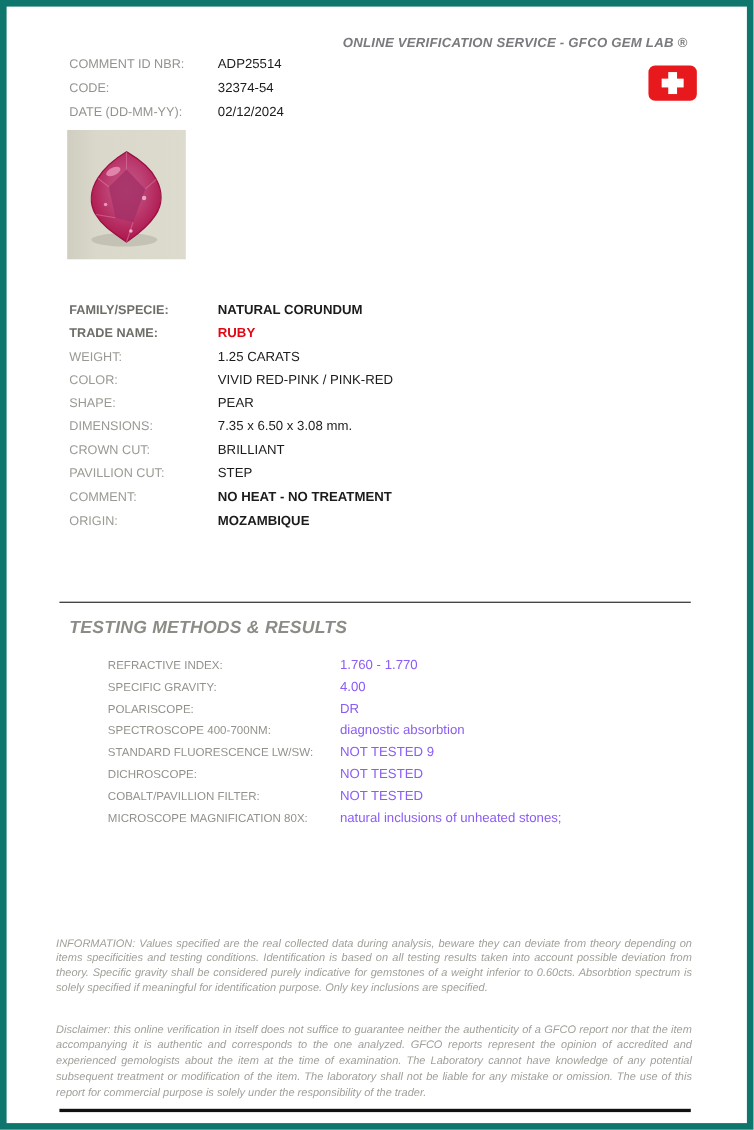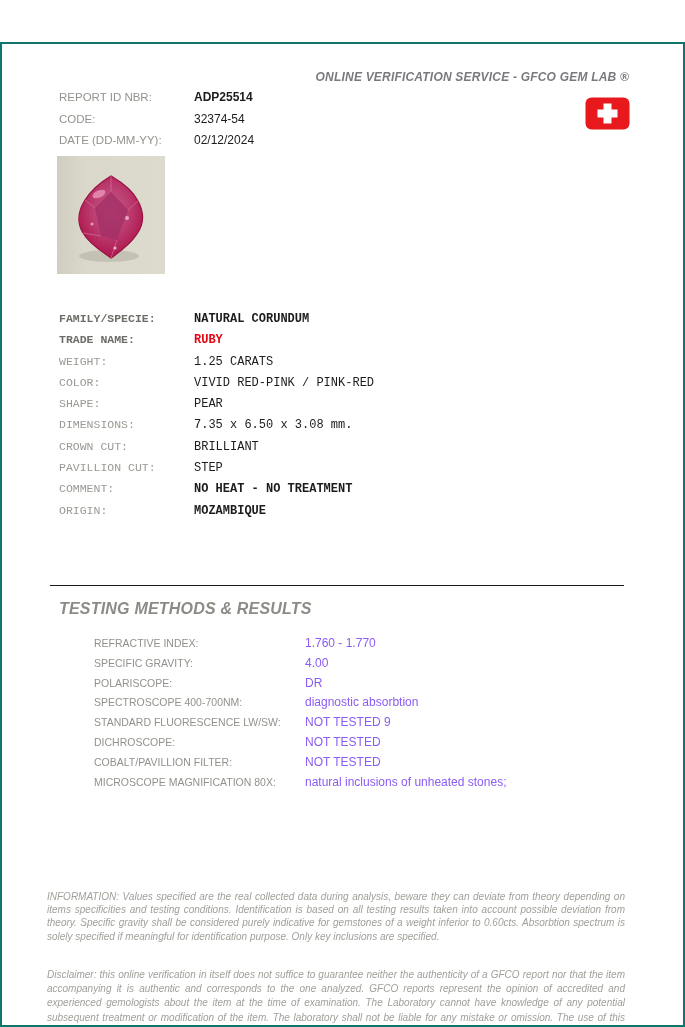--- a/index.html
+++ b/index.html
@@ -4,52 +4,51 @@
 <style>
   html, body {
     margin: 0; padding: 0;
     width: 685px; height: 1027px;
     background: #ffffff;
     font-family: "Liberation Sans", sans-serif;
     overflow: hidden;
   }
   .page {
     position: absolute; inset: 0;
-    border: 2px solid #0f766e;
+    border: 6px solid #0f766e;
     background: #ffffff;
     box-sizing: border-box;
-    margin-top: 42px;
   }
   
   .header-title {
     position: absolute; top: 26px; right: 54px;
     font-size: 12px; font-weight: bold; font-style: italic;
     color: #797a7d; letter-spacing: 0.2px;
   }
   .flag {
     position: absolute; top: 53px; left: 583px;
     width: 45px; height: 33px;
   }
   
   .report-block { position: absolute; top: 41px; left: 57px; }
   .r-row { height: 21.5px; line-height: 21.5px; white-space: nowrap; }
   .r-label {
     display: inline-block; width: 135px;
     font-size: 11.5px; color: #93938e;
   }
   .r-value { font-size: 12px; color: #1c1c1c; }
-  .r-value.bold { font-weight: bold; }
+  .r-value.bold { font-weight: normal; }
   
   .gem-photo {
     position: absolute; top: 112px; left: 55px;
     width: 108px; height: 118px;
   }
   
   .identity-block { position: absolute; top: 264px; left: 57px; }
-  .i-row { height: 21.3px; line-height: 21.3px; white-space: nowrap; font-family: Liberation Mono, monospace; }
+  .i-row { height: 21.3px; line-height: 21.3px; white-space: nowrap; }
   .i-label {
     display: inline-block; width: 135px;
     font-size: 11.5px; color: #9a9a94;
   }
   .i-label.strong { color: #6e6e69; font-weight: bold; }
   .i-value { font-size: 12px; color: #1c1c1c; }
   .i-value.bold { font-weight: bold; }
   .i-value.red { font-weight: bold; color: #e30613; }
   
   .rule-thin {
@@ -90,21 +89,21 @@
   <div class="header-title">ONLINE VERIFICATION SERVICE - GFCO GEM LAB ®</div>
 
   <svg class="flag" viewBox="0 0 45 33" aria-hidden="true">
     <rect x="0.5" y="0.5" width="44" height="32" rx="6" fill="#e8191c"></rect>
     <rect x="18.5" y="6.5" width="8" height="20" fill="#ffffff"></rect>
     <rect x="12.5" y="12.5" width="20" height="8" fill="#ffffff"></rect>
   </svg>
 
   <div class="report-block">
     <div class="r-row">
-      <span class="r-label">REPORT ID NBR:</span><span class="r-value bold">ADP25514</span>
+      <span class="r-label">COMMENT ID NBR:</span><span class="r-value bold">ADP25514</span>
     </div>
     <div class="r-row">
       <span class="r-label">CODE:</span><span class="r-value">32374-54</span>
     </div>
     <div class="r-row">
       <span class="r-label">DATE (DD-MM-YY):</span><span class="r-value">02/12/2024</span>
     </div>
   </div>
 
   <div class="gem-photo">

